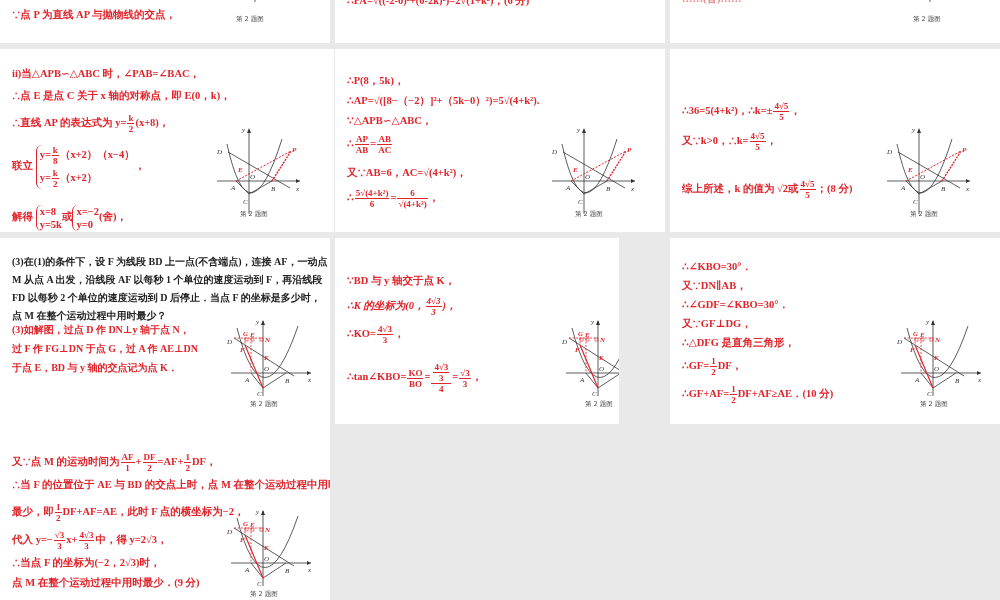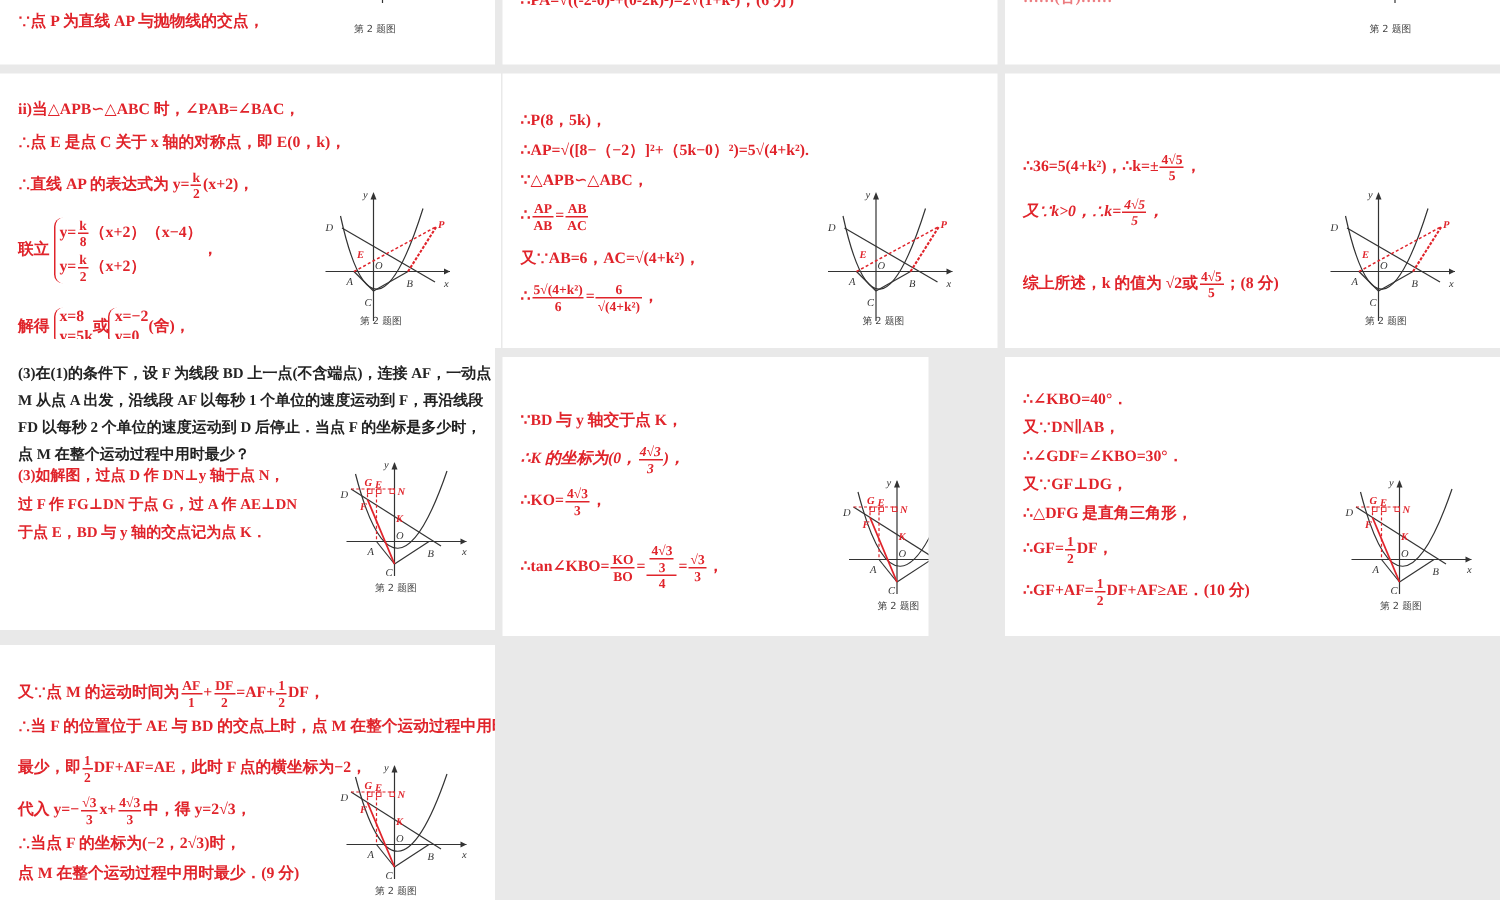--- a/index.html
+++ b/index.html
@@ -63,21 +63,21 @@
     </svg>
   </div>
   <span class="caption" style="left:243px;top:15px;">第 2 题图</span>
 </div>
 
 <div class="slide" style="left:0;top:49px;width:334px;height:183px;">
   <div class="txt" style="left:12px;top:18px;">
     <span class="line" style="left:0;top:0;">ii)当△APB∽△ABC 时，∠PAB=∠BAC，</span>
     <span class="line" style="left:0;top:22px;">∴点 E 是点 C 关于 x 轴的对称点，即 E(0，k)，</span>
     <span class="line" style="left:0;top:46px;">
-      <span>∴直线 AP 的表达式为 y=</span><span class="frac"><span class="n">k</span><span class="d">2</span></span><span>(x+2)，</span>
+      <span>∴直线 AP 的表达式为 y=</span><span class="frac"><span class="n">k</span><span class="d">2</span></span><span>(x+8)，</span>
     </span>
     <span class="line" style="left:0;top:78px;">
       <span>联立</span>
       <span class="brace">
         <span style="display:block;"><span>y=</span><span class="frac"><span class="n">k</span><span class="d">8</span></span><span>（x+2）（x−4）</span></span>
         <span style="display:block;margin-top:2px;"><span>y=</span><span class="frac"><span class="n">k</span><span class="d">2</span></span><span>（x+2）</span></span>
       </span><span>，</span>
     </span>
     <span class="line" style="left:0;top:138px;">
       <span>解得</span>
@@ -141,21 +141,21 @@
       <text x="26" y="48" font-size="7" font-weight="bold" font-style="italic" fill="#e0242b" font-family="Liberation Serif, serif">E</text>
       <text x="80" y="28" font-size="7" font-weight="bold" font-style="italic" fill="#e0242b" font-family="Liberation Serif, serif">P</text>
     </svg>
   </div>
   <span class="caption" style="left:240px;top:161px;">第 2 题图</span>
 </div>
 
 <div class="slide" style="left:670px;top:49px;width:330px;height:183px;">
   <div class="txt" style="left:12px;top:52px;">
     <span class="line" style="left:0;top:0;"><span>∴36=5(4+k²)，∴k=±</span><span class="frac"><span class="n">4√5</span><span class="d">5</span></span><span>，</span></span>
-    <span class="line" style="left:0;top:30px;font-style:italic;"><span>又∵k&gt;0，∴k=</span><span class="frac"><span class="n">4√5</span><span class="d">5</span></span><span>，</span></span>
+    <span class="line" style="left:0;top:30px;"><span>又∵k&gt;0，∴k=</span><span class="frac"><span class="n">4√5</span><span class="d">5</span></span><span>，</span></span>
     <span class="line" style="left:0;top:58px;margin-top:20px;"><span>综上所述，k 的值为 √2或</span><span class="frac"><span class="n">4√5</span><span class="d">5</span></span><span>；(8 分)</span></span>
   </div>
   <div class="figure" style="left:212px;top:75px;">
     <svg width="95" height="95" viewBox="0 0 95 95">
       <line x1="5" y1="57" x2="88" y2="57" stroke="#333" stroke-width="0.8"></line>
       <polygon points="88,57 84,55 84,59" fill="#333"></polygon>
       <line x1="37" y1="90" x2="37" y2="6" stroke="#333" stroke-width="0.8"></line>
       <polygon points="37,4 35,9 39,9" fill="#333"></polygon>
       <path d="M15 20 Q37 120 70 15" fill="none" stroke="#333" stroke-width="0.8"></path>
       <line x1="16" y1="28" x2="78" y2="64" stroke="#333" stroke-width="0.8"></line>
@@ -170,21 +170,21 @@
       <text x="19" y="66" font-size="7" font-style="italic" fill="#333" font-family="Liberation Serif, serif">A</text>
       <text x="59" y="67" font-size="7" font-style="italic" fill="#333" font-family="Liberation Serif, serif">B</text>
       <text x="31" y="80" font-size="7" font-style="italic" fill="#333" font-family="Liberation Serif, serif">C</text>
       <text x="26" y="48" font-size="7" font-weight="bold" font-style="italic" fill="#e0242b" font-family="Liberation Serif, serif">E</text>
       <text x="80" y="28" font-size="7" font-weight="bold" font-style="italic" fill="#e0242b" font-family="Liberation Serif, serif">P</text>
     </svg>
   </div>
   <span class="caption" style="left:240px;top:161px;">第 2 题图</span>
 </div>
 
-<div class="slide" style="left:0;top:226px;width:330px;height:194px;">
+<div class="slide" style="left:0;top:238px;width:330px;height:194px;">
   <div class="txt black" style="left:12px;top:17px;font-size:10px;">
     <span class="line" style="left:0;top:0;">(3)在(1)的条件下，设 F 为线段 BD 上一点(不含端点)，连接 AF，一动点</span>
     <span class="line" style="left:0;top:18px;">M 从点 A 出发，沿线段 AF 以每秒 1 个单位的速度运动到 F，再沿线段</span>
     <span class="line" style="left:0;top:36px;">FD 以每秒 2 个单位的速度运动到 D 后停止．当点 F 的坐标是多少时，</span>
     <span class="line" style="left:0;top:54px;">点 M 在整个运动过程中用时最少？</span>
   </div>
   <div class="txt" style="left:12px;top:85px;font-size:10px;">
     <span class="line" style="left:0;top:0;">(3)如解图，过点 D 作 DN⊥y 轴于点 N，</span>
     <span class="line" style="left:0;top:19px;">过 F 作 FG⊥DN 于点 G，过 A 作 AE⊥DN</span>
     <span class="line" style="left:0;top:38px;text-align:center;">于点 E，BD 与 y 轴的交点记为点 K．</span>
@@ -259,21 +259,21 @@
       <text x="39" y="24" font-size="7" font-weight="bold" font-style="italic" fill="#e0242b" font-family="Liberation Serif, serif">N</text>
       <text x="14" y="34" font-size="7" font-weight="bold" font-style="italic" fill="#e0242b" font-family="Liberation Serif, serif">F</text>
       <text x="38" y="42" font-size="7" font-weight="bold" font-style="italic" fill="#e0242b" font-family="Liberation Serif, serif">K</text>
     </svg>
   </div>
   <span class="caption" style="left:250px;top:162px;">第 2 题图</span>
 </div>
 
 <div class="slide" style="left:670px;top:238px;width:330px;height:186px;">
   <div class="txt" style="left:12px;top:22px;">
-    <span class="line" style="left:0;top:0;">∴∠KBO=40°．</span>
+    <span class="line" style="left:0;top:0;">∴∠KBO=30°．</span>
     <span class="line" style="left:0;top:19px;">又∵DN∥AB，</span>
     <span class="line" style="left:0;top:38px;">∴∠GDF=∠KBO=30°．</span>
     <span class="line" style="left:0;top:57px;">又∵GF⊥DG，</span>
     <span class="line" style="left:0;top:76px;">∴△DFG 是直角三角形，</span>
     <span class="line" style="left:0;top:96px;"><span>∴GF=</span><span class="frac"><span class="n">1</span><span class="d">2</span></span><span>DF，</span></span>
     <span class="line" style="left:0;top:124px;"><span>∴GF+AF=</span><span class="frac"><span class="n">1</span><span class="d">2</span></span><span>DF+AF≥AE．(10 分)</span></span>
   </div>
   <div class="figure" style="left:226px;top:80px;">
     <svg width="90" height="80" viewBox="0 0 90 80">
       <line x1="5" y1="55" x2="85" y2="55" stroke="#333" stroke-width="0.8"></line>

